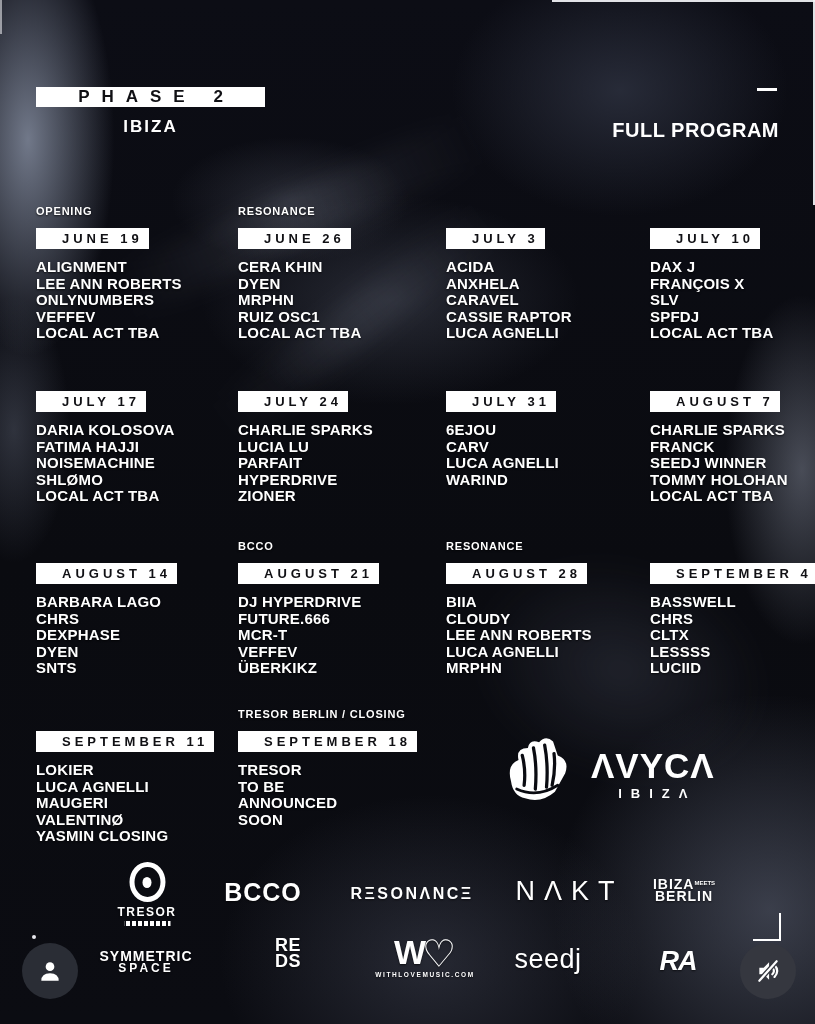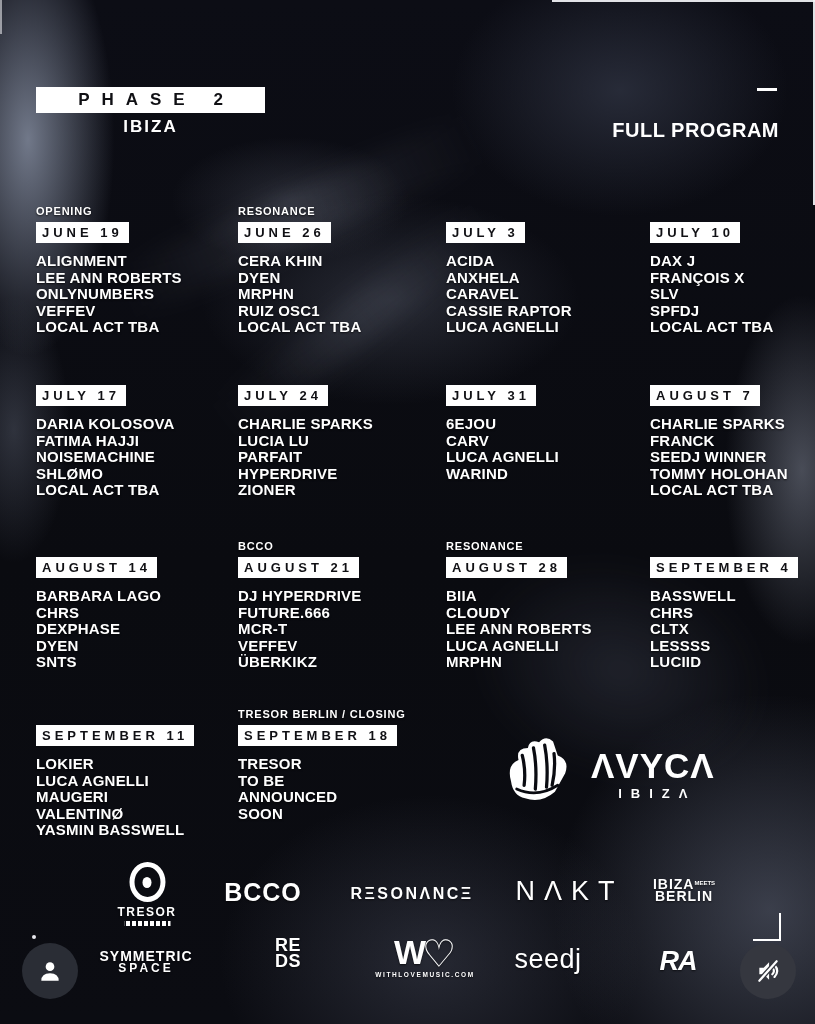--- a/index.html
+++ b/index.html
@@ -25,37 +25,37 @@
   .streak.s2{left:190px;top:300px;width:330px;height:46px;transform:rotate(-38deg);
     background:linear-gradient(90deg,rgba(140,146,162,0) 0%,rgba(140,146,162,0.13) 50%,rgba(140,146,162,0) 100%);}
   .streak.s3{left:470px;top:560px;width:300px;height:220px;transform:rotate(16deg);
     background:radial-gradient(ellipse at center,rgba(70,74,90,0.35),rgba(70,74,90,0) 70%);}
   .edge{position:absolute;background:rgba(244,245,248,0.92);}
   .edge.top{left:552px;top:0;width:263px;height:2px;}
   .edge.right{right:0;top:0;width:2px;height:205px;}
   .edge.left{left:0;top:0;width:2px;height:34px;opacity:.6;}
 
   
-  .phase-badge{position:absolute;left:36px;top:87px;width:229px;height:26px;background:#fff;
+  .phase-badge{position:absolute;left:36px;top:87px;width:229px;height:20px;background:#fff;
     color:#101014;display:flex;align-items:center;justify-content:center;
     font-weight:bold;font-size:17px;letter-spacing:12px;text-indent:12px;}
   .ibiza-sub{position:absolute;left:36px;top:117px;width:229px;text-align:center;
     font-weight:bold;font-size:17px;letter-spacing:2px;}
   .tr-dash{position:absolute;left:757px;top:88px;width:20px;height:2.5px;background:#fff;}
   .full-program{position:absolute;right:36px;top:119px;font-weight:bold;font-size:20px;letter-spacing:0.5px;}
 
   
   .row{position:absolute;left:0;width:815px;}
   .row.r0{top:205px}.row.r1{top:368px}.row.r2{top:540px}.row.r3{top:708px}
   .block{position:absolute;width:205px;}
   .block.c0{left:36px}.block.c1{left:238px}.block.c2{left:446px}.block.c3{left:650px}
   .supertitle{height:16px;font-weight:bold;font-size:11px;letter-spacing:0.8px;
     text-shadow:0 1px 2px rgba(0,0,0,.7);white-space:nowrap;}
   .datebox{display:inline-block;background:#fff;color:#101014;font-weight:bold;font-size:13px;
-    letter-spacing:4px;padding:3px 6px 3px 6px;margin-top:1px;white-space:nowrap;}
+    letter-spacing:4px;padding:3px 6px 3px 26px;margin-top:7px;white-space:nowrap;}
   .artists{list-style:none;margin:10px 0 0;padding:0;}
   .artists li{font-weight:bold;font-size:15px;line-height:16.5px;letter-spacing:0.2px;
     text-shadow:0 1px 2px rgba(0,0,0,.7);white-space:nowrap;}
 
   
   .avyca{position:absolute;left:497px;top:733px;width:250px;display:flex;align-items:center;}
   .avyca .hand{width:86px;height:84px;flex:none;}
   .avyca .wordwrap{margin-left:8px;text-align:center;}
   .avyca .word{font-weight:bold;font-size:35px;letter-spacing:1px;line-height:34px;}
   .avyca .sub{font-weight:bold;font-size:13px;letter-spacing:9px;text-indent:9px;margin-top:3px;}
@@ -249,21 +249,21 @@
     </div>
   <div class="row r3">
       <div class="block c0">
       <div class="supertitle"></div>
       <div class="datebox">SEPTEMBER 11</div>
       <ul class="artists">
           <li>LOKIER</li>
           <li>LUCA AGNELLI</li>
           <li>MAUGERI</li>
           <li>VALENTINØ</li>
-          <li>YASMIN BASSWELL</li>
+          <li>YASMIN CLOSING</li>
         </ul>
     </div>
       <div class="block c1">
       <div class="supertitle">TRESOR BERLIN / CLOSING</div>
       <div class="datebox">SEPTEMBER 18</div>
       <ul class="artists">
           <li>TRESOR</li>
           <li>TO BE</li>
           <li>ANNOUNCED</li>
           <li>SOON</li>

